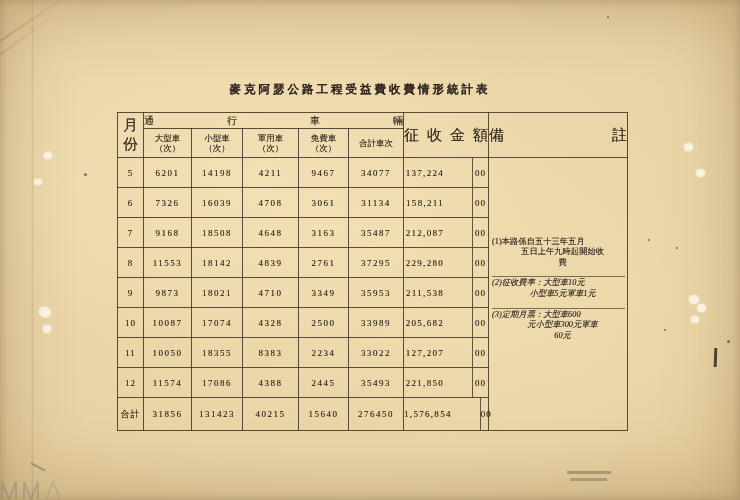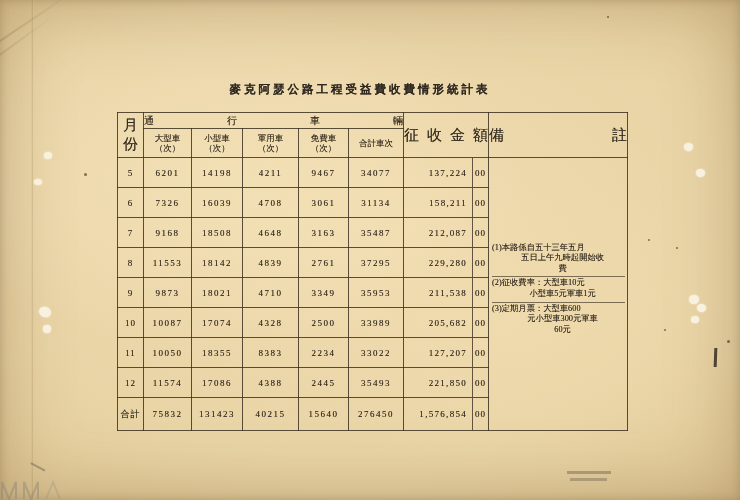--- a/index.html
+++ b/index.html
@@ -33,31 +33,31 @@
   th.cjk{font-size:15px;}
   .spread{text-align:justify;text-align-last:justify;}
   th.groupth{padding:0 34px;font-size:10px;}
   th.amounth{padding:0 9px;}
   th.remarksh{padding:0 20px;}
   th.subth{font-size:8.5px;line-height:10px;}
   th.subth .unit{font-size:8.5px;}
   td.num{letter-spacing:1.5px;font-size:9px;}
   td.monthcell{font-size:9px;letter-spacing:1px;}
   td.amount-cell{padding:0;}
-  .amt-wrap{display:flex;align-items:stretch;min-height:29px;}
+  .amt-wrap{display:flex;align-items:stretch;min-height:29px;gap:23px;}
   tr.totalrow .amt-wrap{min-height:32px;}
   .amt{flex:1;display:flex;align-items:center;justify-content:flex-end;
        padding-right:5px;letter-spacing:1.3px;}
   .cents{width:15px;display:flex;align-items:center;justify-content:center;
        border-left:1px solid rgba(62,50,34,0.8);letter-spacing:1px;}
   td.remarks-cell{vertical-align:top;}
   .remarks-block{margin-top:-9px;text-align:left;font-size:8.3px;
        line-height:10.6px;padding:0 2px 0 3px;color:#2f2820;}
   .remark-item{padding:1px 0 2px 0;}
-  .remark-item.sep{border-top:1px solid rgba(62,50,34,0.65);margin-top:0;}
+  .remark-item.sep{border-top:1px solid rgba(62,50,34,0.65);margin-top:6px;font-style:italic;}
   .rline{white-space:nowrap;}
   .rline.cont{padding-left:8px;text-align:center;}
   
   .artifact{position:absolute;pointer-events:none;}
   .hole{background:#f8f1df;border-radius:50%;box-shadow:0 0 2px rgba(255,250,235,0.95);}
   .dot{background:rgba(64,51,34,0.65);border-radius:50%;}
   .crease-v{left:31px;top:0;width:3px;height:500px;
     background:linear-gradient(to right, rgba(120,92,50,0), rgba(120,92,50,0.16), rgba(247,233,200,0.22));}
   .crease-d1{left:-12px;top:16px;width:95px;height:2px;transform:rotate(-34deg);
     background:linear-gradient(to right, rgba(120,95,55,0.28), rgba(120,95,55,0));}
@@ -239,21 +239,21 @@
         <td class="num">35493</td>
         <td class="amount-cell">
           <div class="amt-wrap">
             <span class="amt">221,850</span>
             <span class="cents">00</span>
           </div>
         </td>
       </tr>
       <tr class="totalrow">
         <td class="monthcell cjk">合計</td>
-        <td class="num">75832</td>
+        <td class="num">31856</td>
         <td class="num">131423</td>
         <td class="num">40215</td>
         <td class="num">15640</td>
         <td class="num">276450</td>
         <td class="amount-cell">
           <div class="amt-wrap">
             <span class="amt">1,576,854</span>
             <span class="cents">00</span>
           </div>
         </td>

